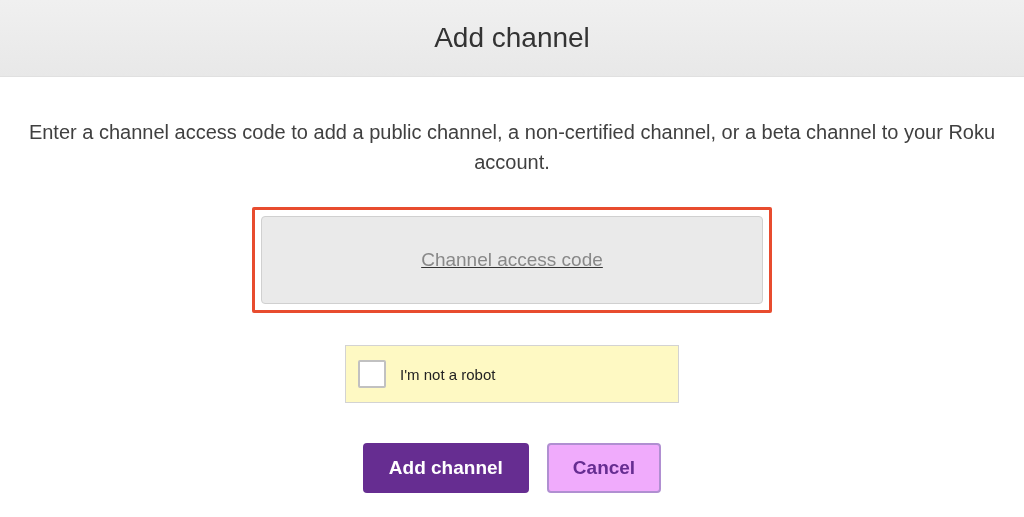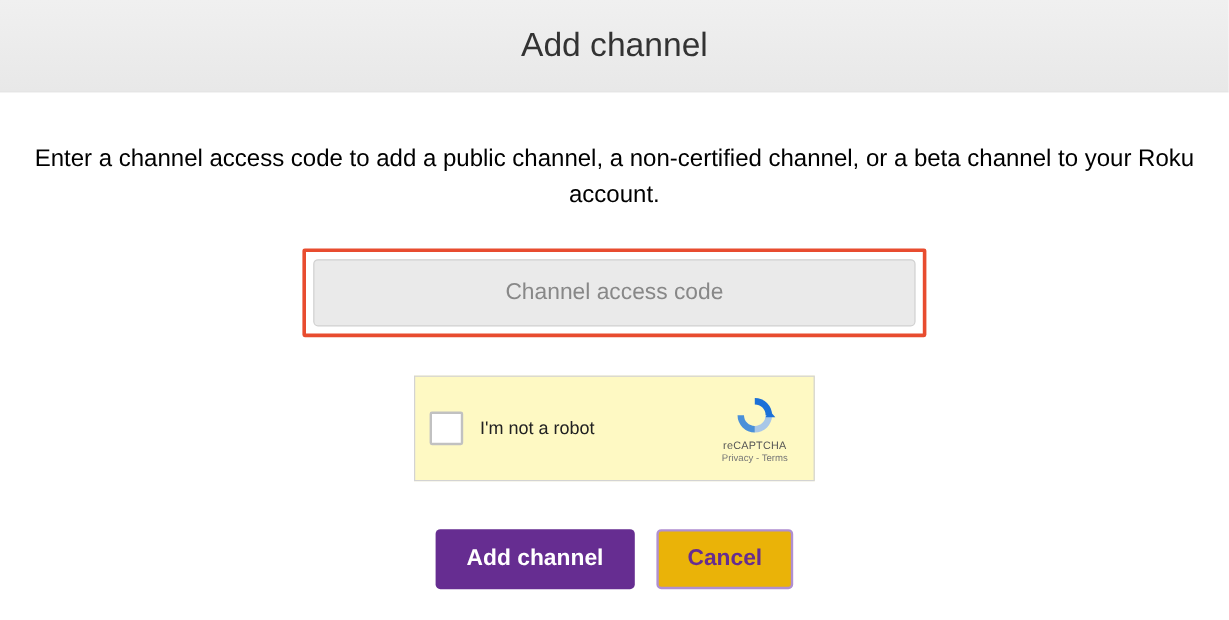--- a/index.html
+++ b/index.html
@@ -21,42 +21,43 @@
       border-bottom: 1px solid #e0e0e0;
     }
     .header-title {
       font-size: 28px;
       font-weight: 400;
       color: #333;
     }
     .instruction {
       text-align: center;
       font-size: 20px;
-      color: #000000;
+      color: #404040;
       padding: 40px 20px 30px 20px;
       line-height: 1.5;
       font-weight: 400;
     }
     .input-wrapper {
       width: 520px;
       margin: 0 auto;
       border: 3px solid #e84c2f;
       border-radius: 2px;
       padding: 6px;
     }
     .code-input {
       width: 100%;
-      padding: 16px 12px;
+      padding: 32px 12px;
       border: 1px solid #d0d0d0;
       border-radius: 4px;
       background: #eaeaea;
       font-size: 19px;
       color: #333;
       text-align: center;
       outline: none;
+      text-decoration: underline;
     }
     .code-input::placeholder {
       color: #888;
       font-weight: 400;
     }
     .recaptcha-container {
       width: 334px;
       margin: 32px auto 0 auto;
       border: 1px solid #d3d3d3;
       background: #fef9c3;
@@ -108,21 +109,21 @@
       background: #662d91;
       color: #fff;
       border: none;
       border-radius: 4px;
       padding: 14px 26px;
       font-size: 19px;
       font-weight: 600;
       cursor: pointer;
     }
     .btn-secondary {
-      background: #eab308;
+      background: #f0abfc;
       color: #662d91;
       border: 2px solid #b08fd1;
       border-radius: 4px;
       padding: 12px 24px;
       font-size: 19px;
       font-weight: 600;
       cursor: pointer;
     }
   </style>
 </head>
@@ -134,30 +135,18 @@
 
 <div class="instruction">Enter a channel access code to add a public channel, a non-certified channel, or a beta channel to your Roku account.</div>
 
 <div class="input-wrapper">
   <input type="text" class="code-input" placeholder="Channel access code" style="">
 </div>
 
 <div class="recaptcha-container">
   <div class="recaptcha-checkbox"></div>
   <div class="recaptcha-label">I'm not a robot</div>
-  <div class="recaptcha-right">
-    <div class="recaptcha-logo">
-      <svg viewBox="0 0 40 40" width="36" height="36">
-        <path d="M20 4 A16 16 0 0 1 36 20 L30 20 A10 10 0 0 0 20 10 Z" fill="#1c71d8"></path>
-        <path d="M36 20 A16 16 0 0 1 20 36 L20 30 A10 10 0 0 0 30 20 Z" fill="#a8c7e8"></path>
-        <path d="M20 36 A16 16 0 0 1 4 20 L10 20 A10 10 0 0 0 20 30 Z" fill="#4a90d9"></path>
-        <polygon points="33,15 39,22 30,22" fill="#1c71d8"></polygon>
-      </svg>
-    </div>
-    <div class="recaptcha-brand">reCAPTCHA</div>
-    <div class="recaptcha-links">Privacy - Terms</div>
-  </div>
 </div>
 
 <div class="button-row">
   <button class="btn-primary">Add channel</button>
   <button class="btn-secondary">Cancel</button>
 </div>
 
 </body></html>

